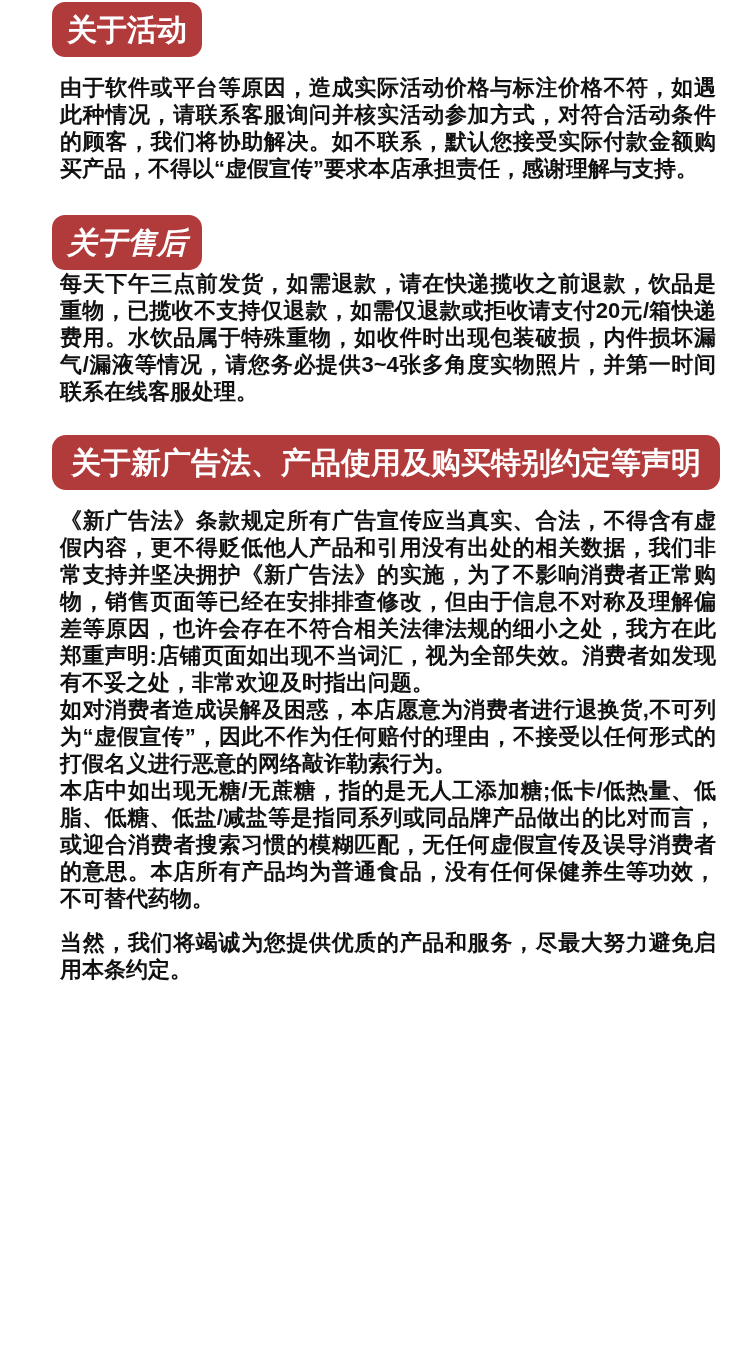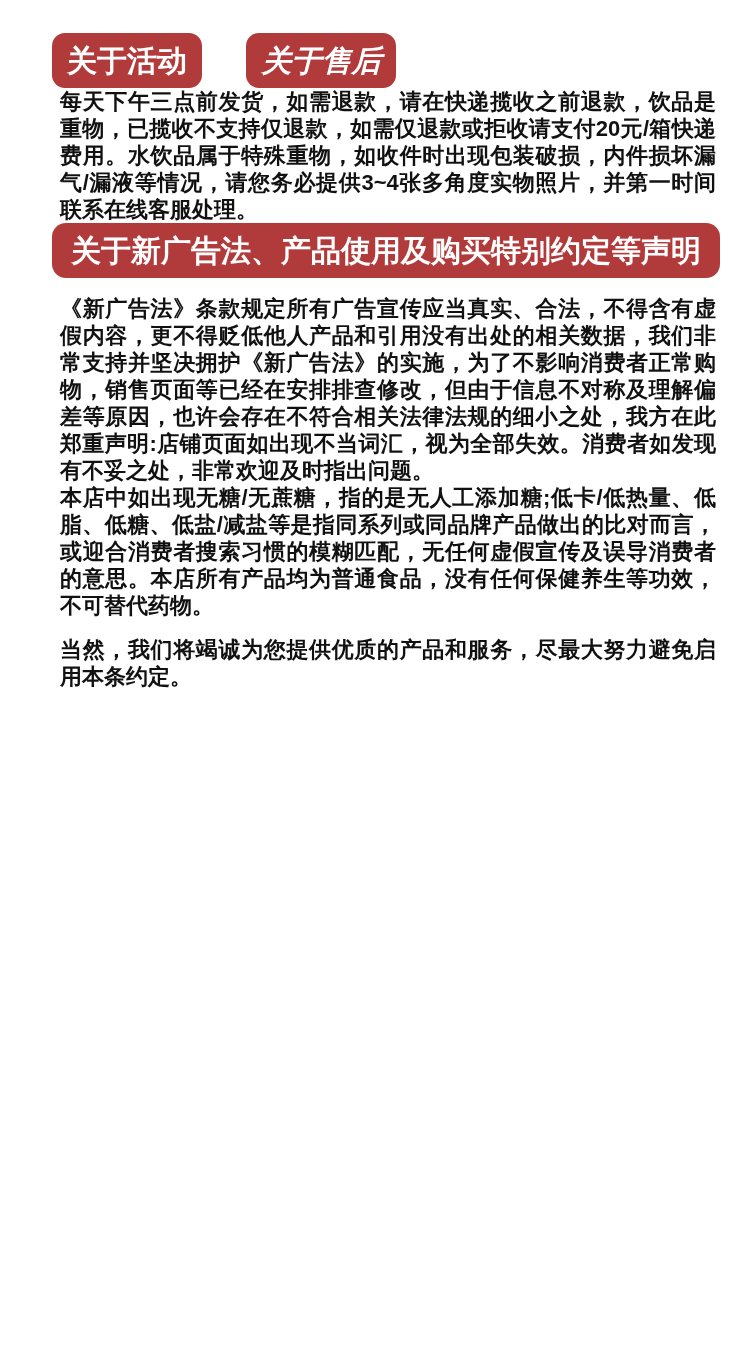--- a/index.html
+++ b/index.html
@@ -54,43 +54,47 @@
     line-height: 27px;
     font-weight: 700;
     color: #111111;
     text-align: justify;
   }
   
   .s1-badge   { margin-top: 2px; }
   .s1-paras   { margin-top: 17px; }
   .s2-badge   { margin-top: 33px; font-style: italic; }
   .s2-paras   { }
-  .s3-banner  { }
+  .s3-banner  { margin-top: 30px; }
   .s3-paras   { margin-top: 17px; }
   .s4-badge   { margin-top: 35px; }
   .s4-paras   { margin-top: 17px; }
 </style>
 </head>
 <body>
 
 <div class="page">
 
   
   <div class="badge s1-badge">关于活动</div>
+  <div class="para-block s1-paras">
+    <p>由于软件或平台等原因，造成实际活动价格与标注价格不符，如遇此种情况，请联系客服询问并核实活动参加方式，对符合活动条件的顾客，我们将协助解决。如不联系，默认您接受实际付款金额购买产品，不得以“虚假宣传”要求本店承担责任，感谢理解与支持。</p>
+  </div>
 
   
   <div class="badge s2-badge">关于售后</div>
   <div class="para-block s2-paras">
     <p>每天下午三点前发货，如需退款，请在快递揽收之前退款，饮品是重物，已揽收不支持仅退款，如需仅退款或拒收请支付20元/箱快递费用。水饮品属于特殊重物，如收件时出现包装破损，内件损坏漏气/漏液等情况，请您务必提供3~4张多角度实物照片，并第一时间联系在线客服处理。</p>
   </div>
 
   
   <div class="banner s3-banner">关于新广告法、产品使用及购买特别约定等声明</div>
   <div class="para-block s3-paras">
     <p>《新广告法》条款规定所有广告宣传应当真实、合法，不得含有虚假内容，更不得贬低他人产品和引用没有出处的相关数据，我们非常支持并坚决拥护《新广告法》的实施，为了不影响消费者正常购物，销售页面等已经在安排排查修改，但由于信息不对称及理解偏差等原因，也许会存在不符合相关法律法规的细小之处，我方在此郑重声明:店铺页面如出现不当词汇，视为全部失效。消费者如发现有不妥之处，非常欢迎及时指出问题。</p>
+    <p>如对消费者造成误解及困惑，本店愿意为消费者进行退换货,不可列为“虚假宣传”，因此不作为任何赔付的理由，不接受以任何形式的打假名义进行恶意的网络敲诈勒索行为。</p>
     <p>本店中如出现无糖/无蔗糖，指的是无人工添加糖;低卡/低热量、低脂、低糖、低盐/减盐等是指同系列或同品牌产品做出的比对而言，或迎合消费者搜索习惯的模糊匹配，无任何虚假宣传及误导消费者的意思。本店所有产品均为普通食品，没有任何保健养生等功效，不可替代药物。</p>
   </div>
 
   
   <div class="para-block s4-paras">
     <p>当然，我们将竭诚为您提供优质的产品和服务，尽最大努力避免启用本条约定。</p>
   </div>
 
 </div>
 

